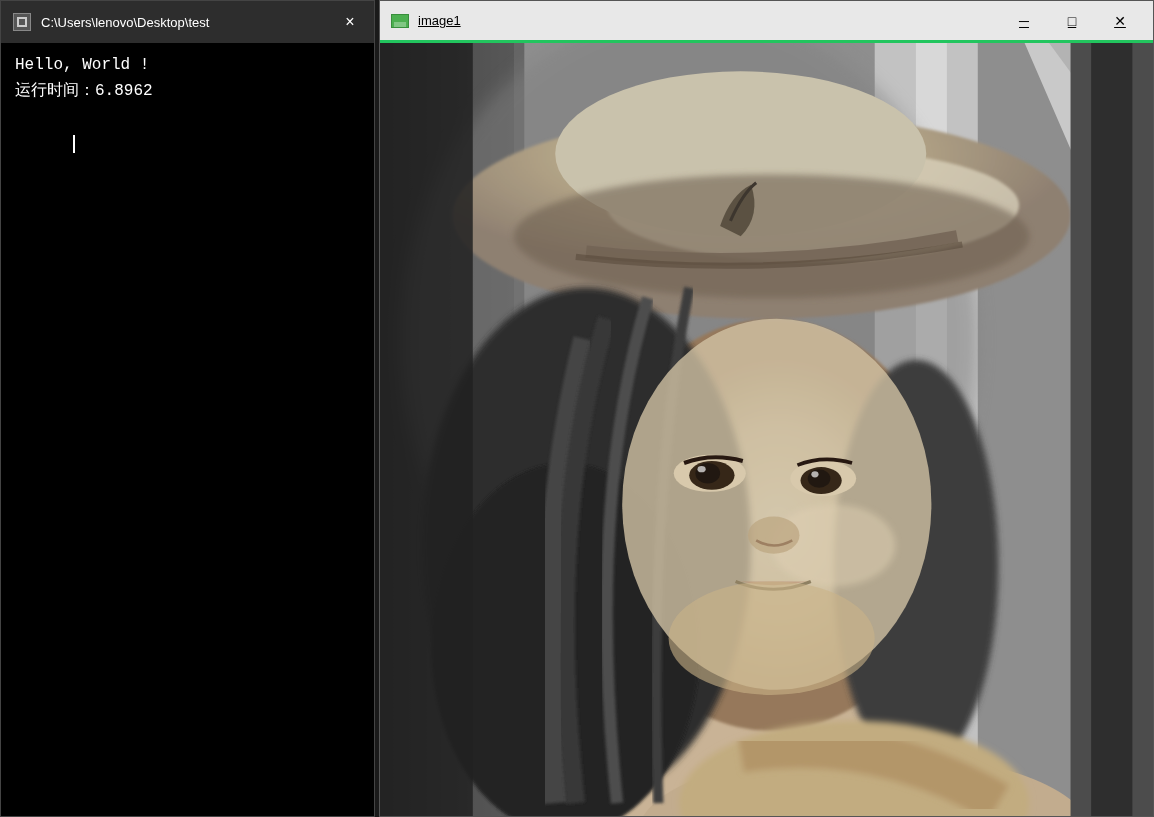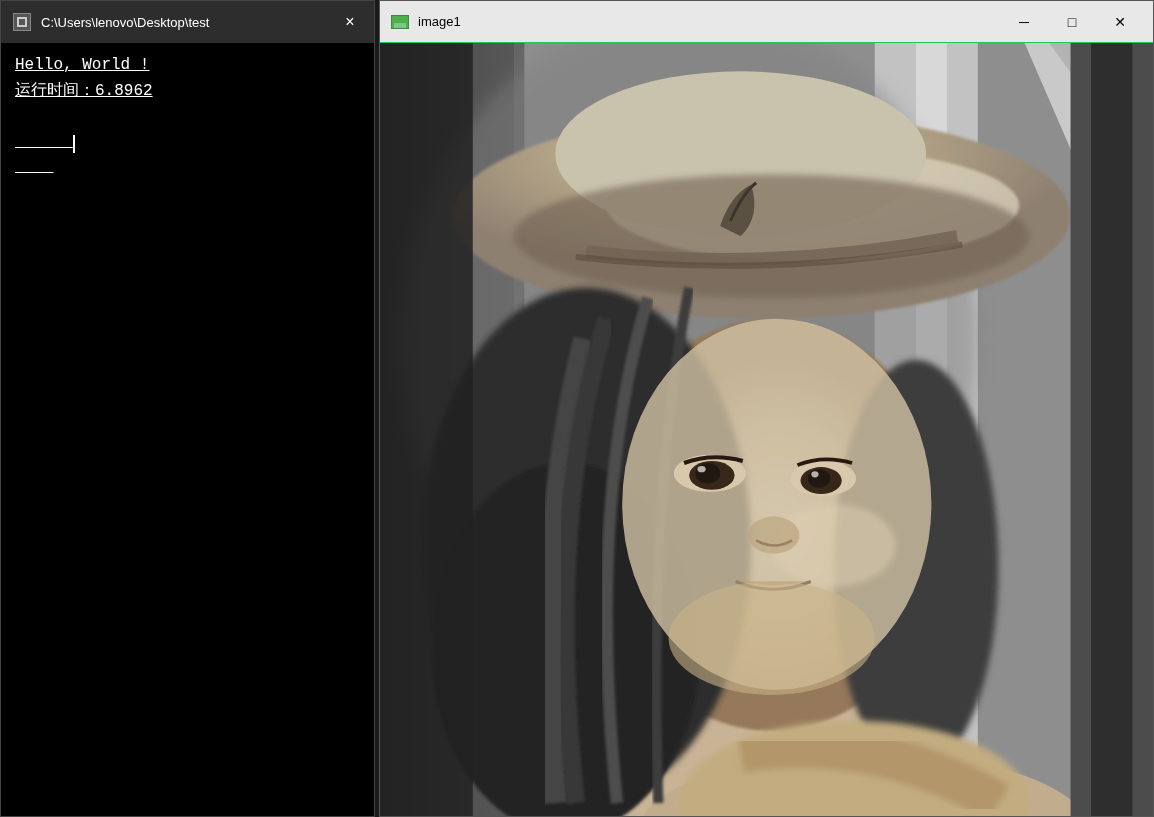--- a/index.html
+++ b/index.html
@@ -87,21 +87,20 @@
       background: #000;
       padding: 10px 14px;
       color: #ffffff;
       font-size: 16px;
       line-height: 1.6;
       font-family: 'Courier New', Courier, monospace;
     }
 
     .terminal-line {
       white-space: pre;
-      text-decoration: underline;
     }
 
     .terminal-cursor {
       display: inline-block;
       width: 2px;
       height: 18px;
       background: #ffffff;
       vertical-align: middle;
       margin-top: 4px;
     }
@@ -117,22 +116,23 @@
       margin-left: 4px;
     }
 
     .image-titlebar {
       background: #e8e8e8;
       height: 42px;
       display: flex;
       align-items: center;
       padding: 0 10px;
       gap: 8px;
-      border-bottom: 1px solid #22c55e;
+      border-bottom: 3px solid #22c55e;
       flex-shrink: 0;
+      text-decoration: underline;
     }
 
     .image-title-icon {
       width: 20px;
       height: 20px;
       display: flex;
       align-items: center;
       justify-content: center;
     }
 

